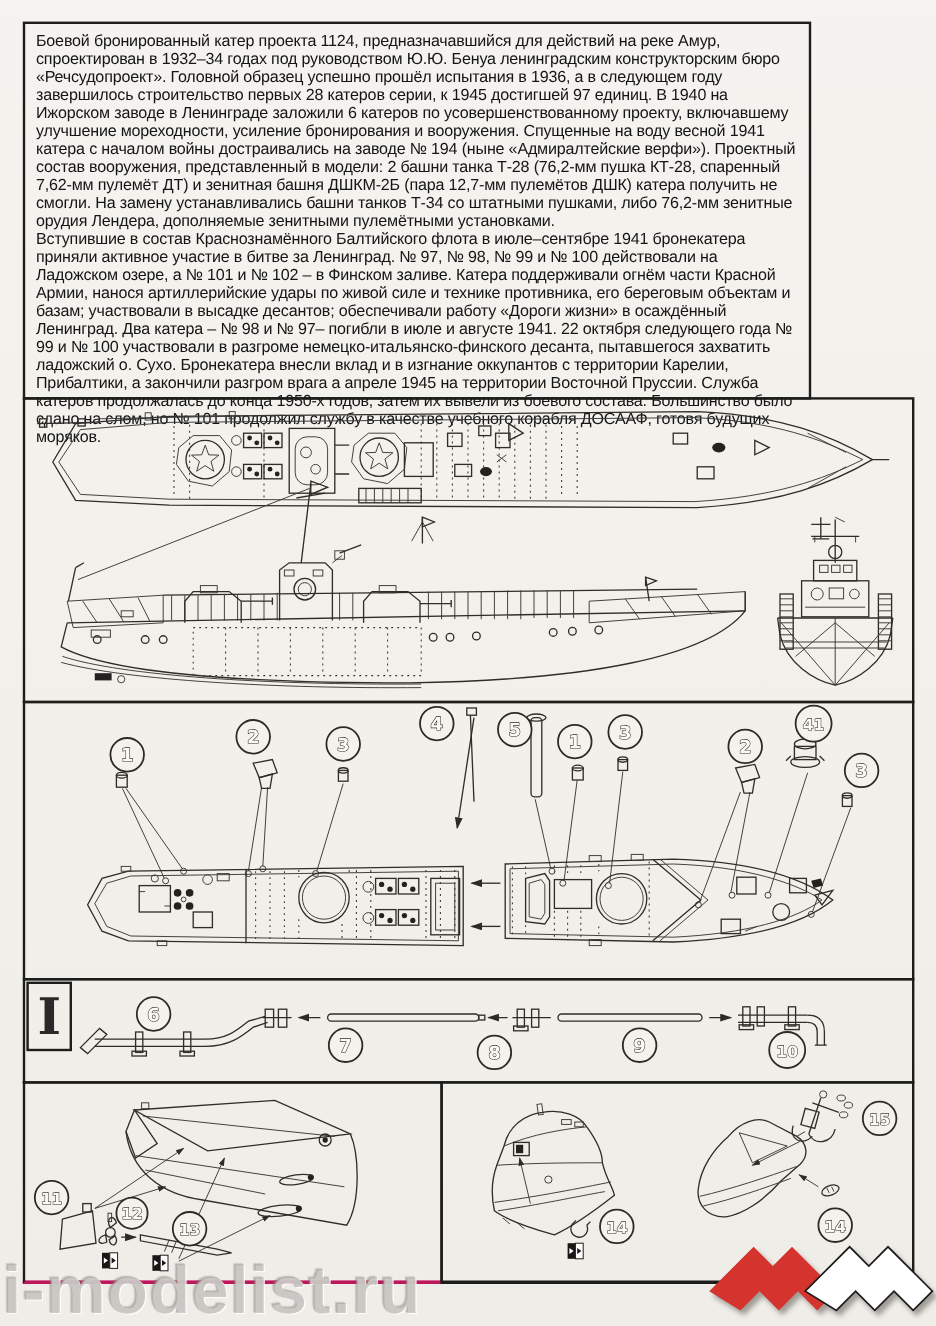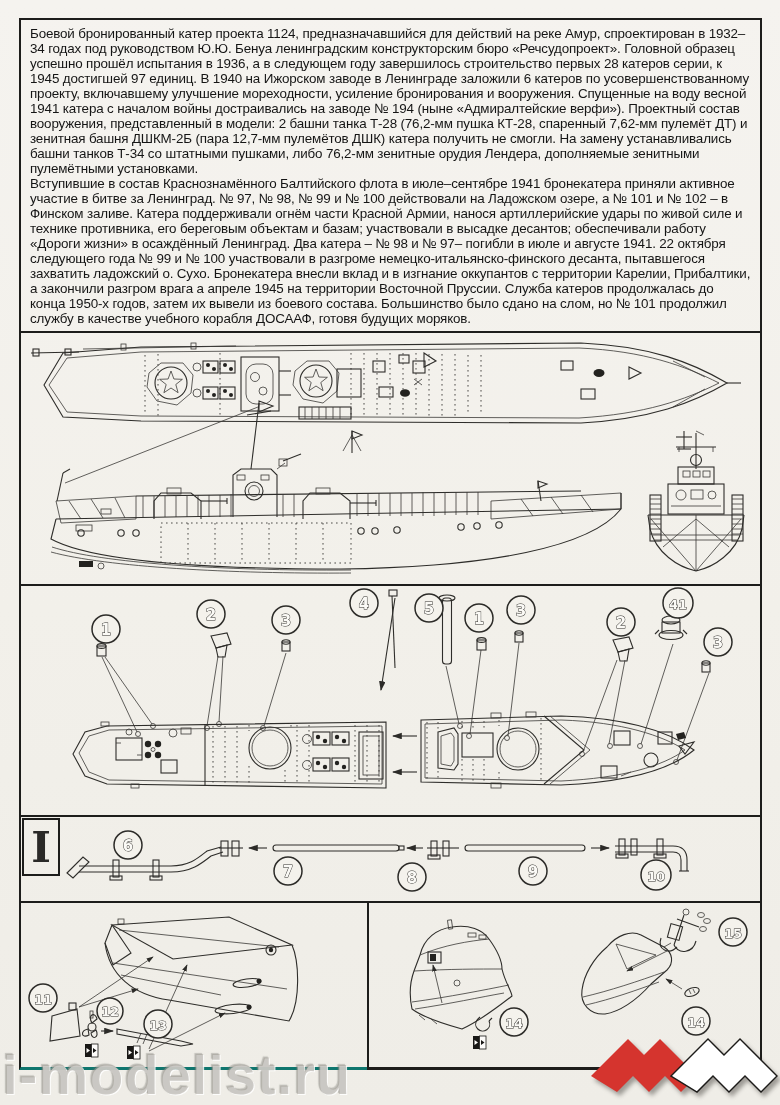--- a/index.html
+++ b/index.html
@@ -2,26 +2,26 @@
 <html><head>
 <meta charset="utf-8">
 <style>
   html,body{margin:0;padding:0;}
   body{
     width:780px;height:1105px;position:relative;overflow:hidden;
     background:linear-gradient(180deg,#f5f3ef 0%,#f2f0ea 55%,#efede7 100%);
     font-family:"Liberation Sans",sans-serif;color:#151515;
   }
   .sec{position:absolute;border:2px solid #1d1d1b;background:transparent;box-sizing:border-box;}
-  #textbox{left:19px;top:18px;width:743px;height:315px;padding:6px 9px 4px 9px;}
+  #textbox{left:19px;top:18px;width:657px;height:315px;padding:6px 9px 4px 9px;}
   #textbox p{margin:0;font-size:13.4px;line-height:15px;letter-spacing:-0.15px;text-align:left;}
   #drawbox{left:19px;top:331px;width:743px;height:255px;}
   #partsbox{left:19px;top:584px;width:743px;height:233px;}
   #stepbox{left:19px;top:815px;width:743px;height:88px;}
-  #bleft{left:19px;top:901px;width:350px;height:169px;border-bottom:3px solid #0f766e;}
+  #bleft{left:19px;top:901px;width:350px;height:169px;border-bottom:3px solid #be185d;}
   #bright{left:367px;top:901px;width:395px;height:169px;border-bottom:3px solid #1d1d1b;}
   #rbext{position:absolute;left:759.5px;top:1068px;width:2.5px;height:22px;background:#1d1d1b;}
   svg{display:block;}
   .wm{
     position:absolute;left:2px;top:1042px;width:430px;z-index:6;pointer-events:none;
     font-size:56px;font-weight:bold;letter-spacing:1px;
     color:rgba(166,162,155,0.55);
     text-shadow:1px 1px 0 rgba(255,255,255,0.85),-1px -1px 1px rgba(110,108,104,0.35);
   }
   #logo{position:absolute;left:586px;top:1028px;z-index:7;filter:drop-shadow(3px 4px 2px rgba(60,55,50,0.45));}

